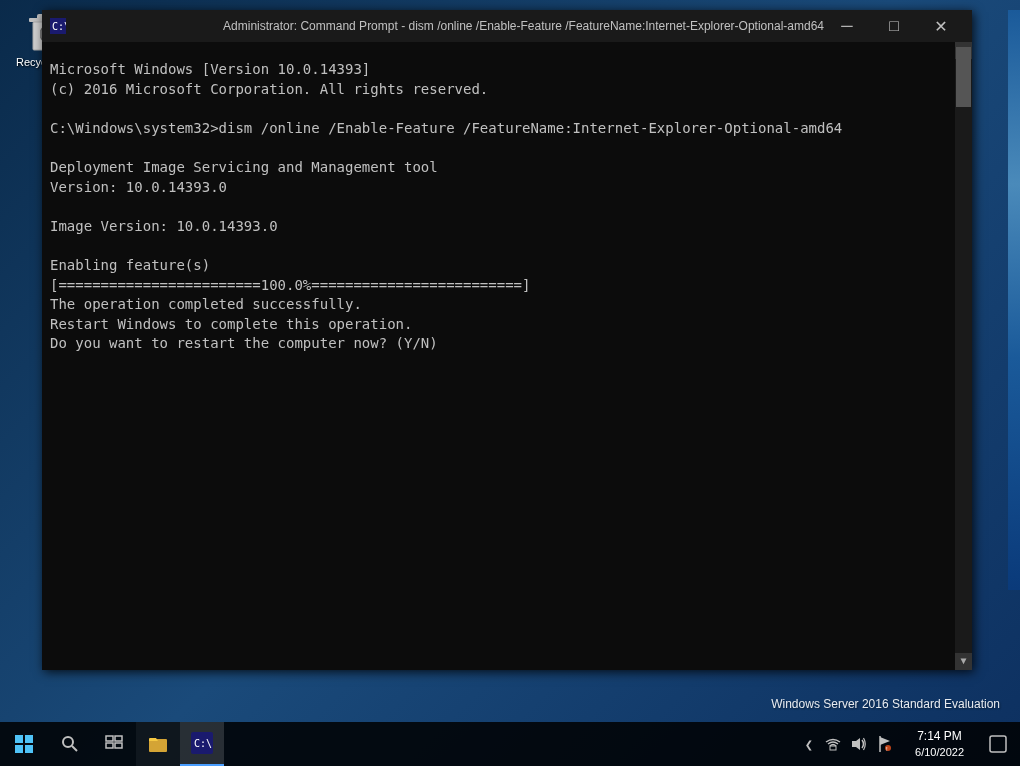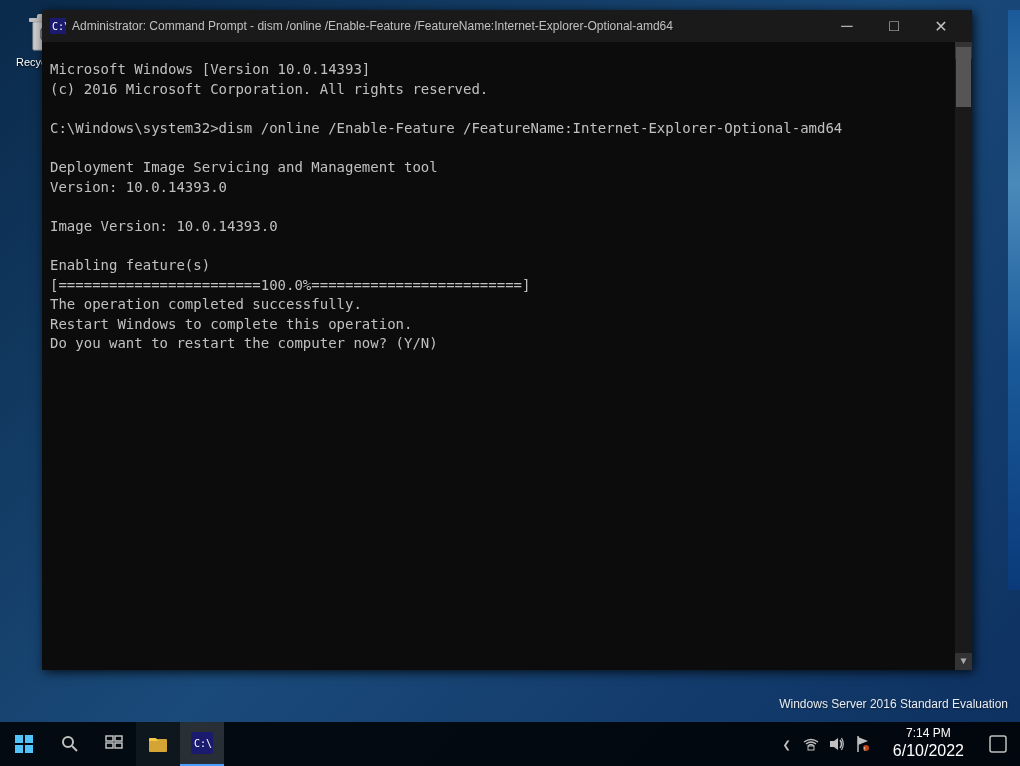--- a/index.html
+++ b/index.html
@@ -72,20 +72,21 @@
       flex-shrink: 0;
     }
 
     .cmd-titlebar-text {
       flex: 1;
       color: #c0c0c0;
       font-size: 12px;
       white-space: nowrap;
       overflow: hidden;
       text-overflow: ellipsis;
+      text-align: right;
     }
 
     .cmd-titlebar-buttons {
       display: flex;
       gap: 1px;
     }
 
     .titlebar-btn {
       width: 46px;
       height: 32px;
@@ -262,39 +263,39 @@
       height: 28px;
     }
 
     .clock-time {
       color: white;
       font-size: 12px;
       line-height: 1.3;
     }
     .clock-date {
       color: white;
-      font-size: 16px;
+      font-size: 11px;
       line-height: 1.3;
     }
 
     .taskbar-notification {
       width: 44px;
       height: 44px;
       display: flex;
       align-items: center;
       justify-content: center;
       cursor: pointer;
       color: #c0c0c0;
     }
 
     
     .server-watermark {
       position: absolute;
       bottom: 52px;
-      right: 12px;
+      right: 20px;
       text-align: center;
       color: white;
       text-shadow: 1px 1px 2px rgba(0,0,0,0.5);
     }
     .server-watermark-line {
       font-size: 12px;
       line-height: 1.6;
       opacity: 0.9;
     }
 

